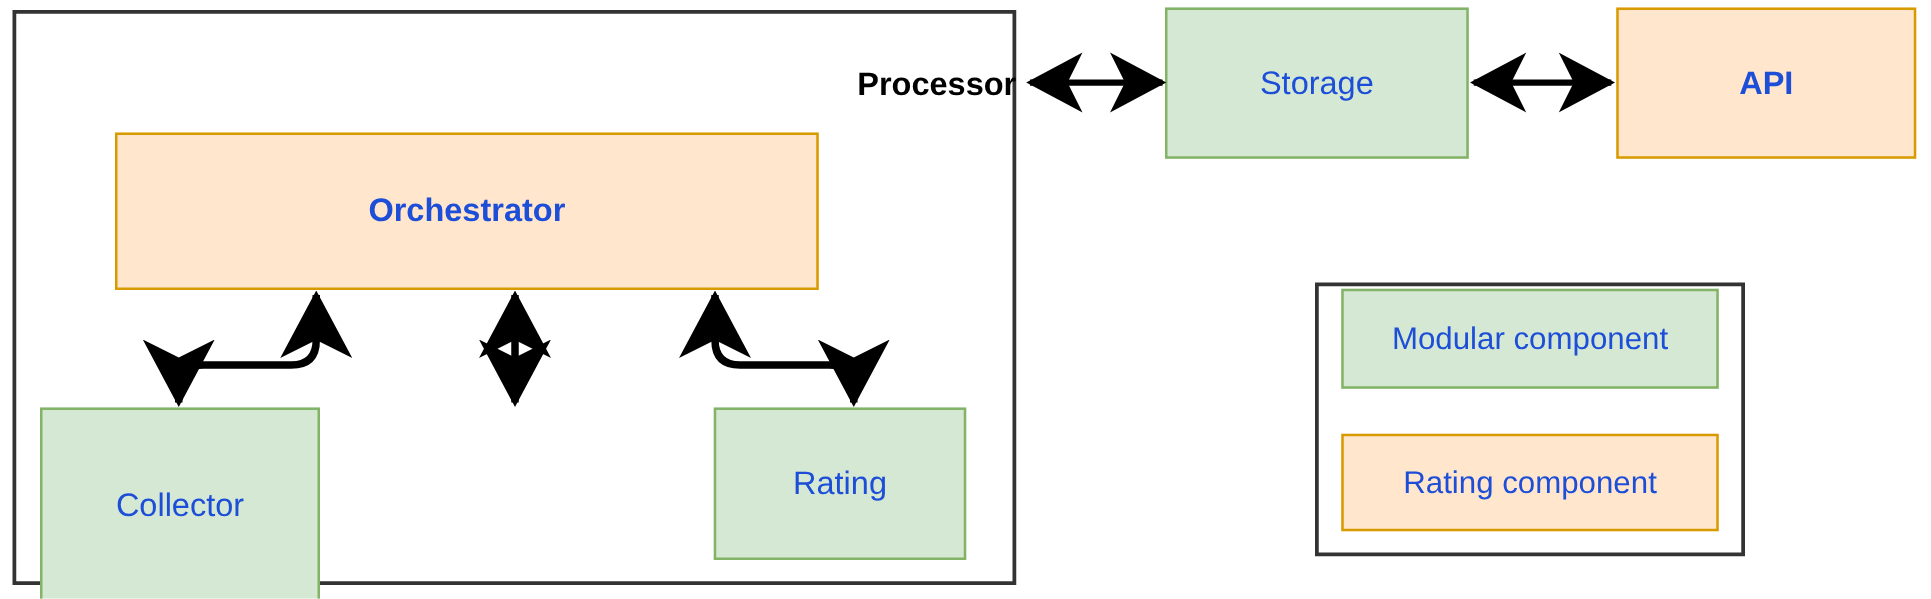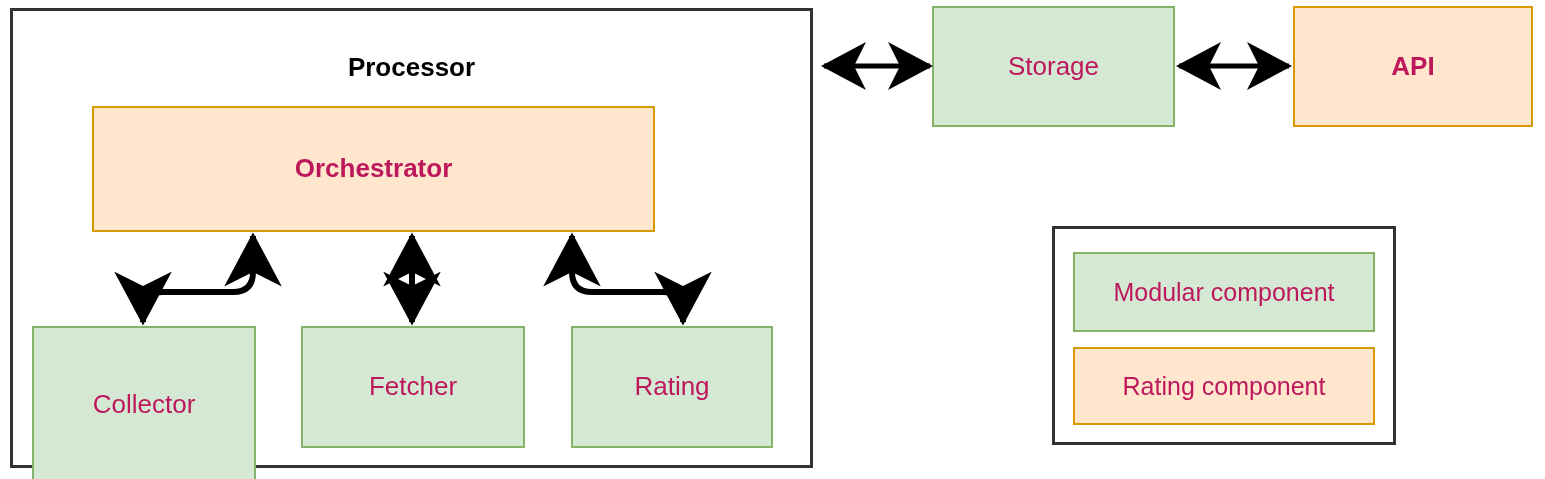--- a/index.html
+++ b/index.html
@@ -15,21 +15,21 @@
     font-family: "Liberation Sans", sans-serif;
     overflow: hidden;
   }
   .box {
     position: absolute;
     box-sizing: border-box;
     display: flex;
     align-items: center;
     justify-content: center;
     text-align: center;
-    color: #be185d;
+    color: #1d4ed8;
     line-height: 1.15;
   }
   .container-box {
     background: #ffffff;
     border: 3px solid #333333;
   }
   .green-box {
     background: #d5e8d4;
     border: 2px solid #82b366;
   }
@@ -46,48 +46,47 @@
   .arrow-layer {
     position: absolute;
     left: 0;
     top: 0;
     width: 1545px;
     height: 479px;
     pointer-events: none;
   }
   .label-26 { font-size: 26px; }
   .label-25 { font-size: 25px; }
-  .bold { font-weight: bold; }
+  .bold { font-weight: bold; text-align: right; }
 </style>
 </head>
 <body>
 
 <div id="canvas">
 
   <div class="box container-box" style="left:10px; top:8px; width:803px; height:460px;"></div>
 
   <div class="title-label label-26 bold" style="left:10px; top:52px; width:803px;">Processor</div>
 
   <div class="box orange-box label-26 bold" style="left:92px; top:106px; width:563px; height:126px;">Orchestrator</div>
 
   <div class="box green-box label-26" style="left:32px; top:326px; width:224px; height:158px;">Collector</div>
 
-  <div class="box green-box label-26" style="left:301px; top:326px; width:224px; height:122px;">Fetcher</div>
 
   <div class="box green-box label-26" style="left:571px; top:326px; width:202px; height:122px; flex-direction:column;">
     <span>Rating</span>
   </div>
 
   <div class="box green-box label-26" style="left:932px; top:6px; width:243px; height:121px;">Storage</div>
 
   <div class="box orange-box label-26 bold" style="left:1293px; top:6px; width:240px; height:121px;">API</div>
 
   <div class="box container-box" style="left:1052px; top:226px; width:344px; height:219px;"></div>
 
-  <div class="box green-box label-25" style="left:1073px; top:252px; width:302px; height:80px;">Modular component</div>
+  <div class="box green-box label-25" style="left:1073px; top:231px; width:302px; height:80px;">Modular component</div>
 
   <div class="box orange-box label-25" style="left:1073px; top:347px; width:302px; height:78px;">Rating component</div>
 
   <svg class="arrow-layer" viewBox="0 0 1545 479" xmlns="http://www.w3.org/2000/svg">
     <defs>
       <marker id="arrowEnd" markerWidth="10" markerHeight="10" refX="8.4" refY="5" orient="auto" markerUnits="strokeWidth">
         <path d="M0,0.2 L9,5 L0,9.8 L2.4,5 Z" fill="#000000"></path>
       </marker>
       <marker id="arrowStart" markerWidth="10" markerHeight="10" refX="0.6" refY="5" orient="auto" markerUnits="strokeWidth">
         <path d="M9,0.2 L0,5 L9,9.8 L6.6,5 Z" fill="#000000"></path>

